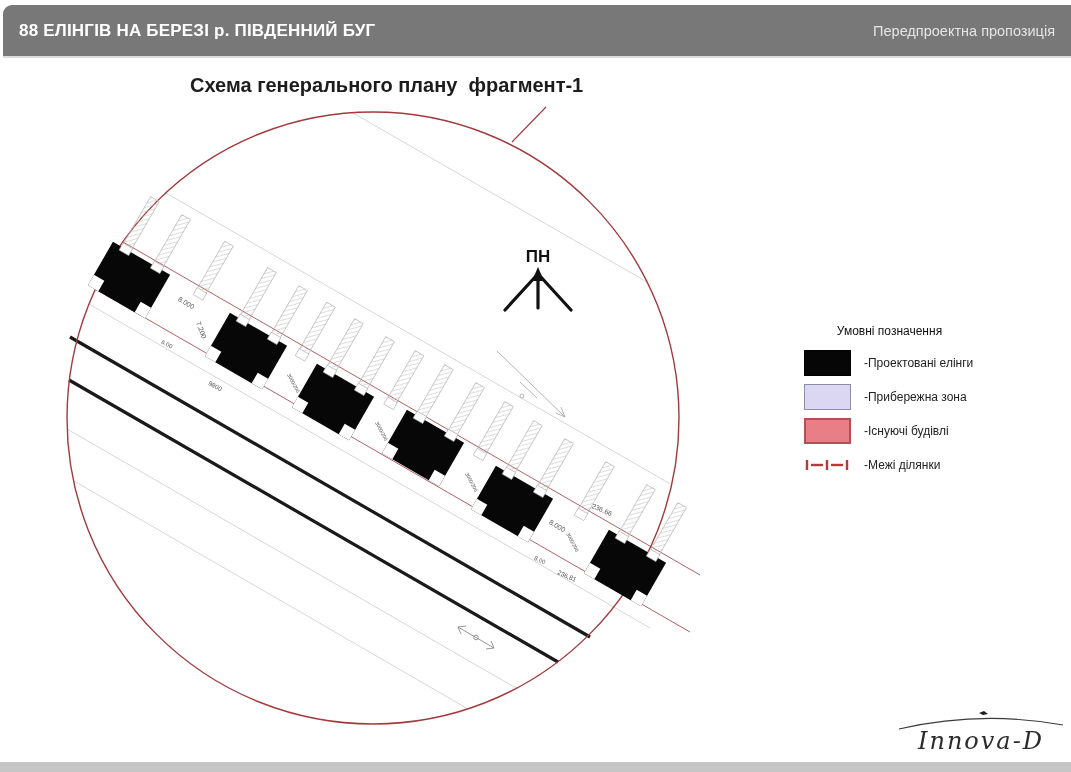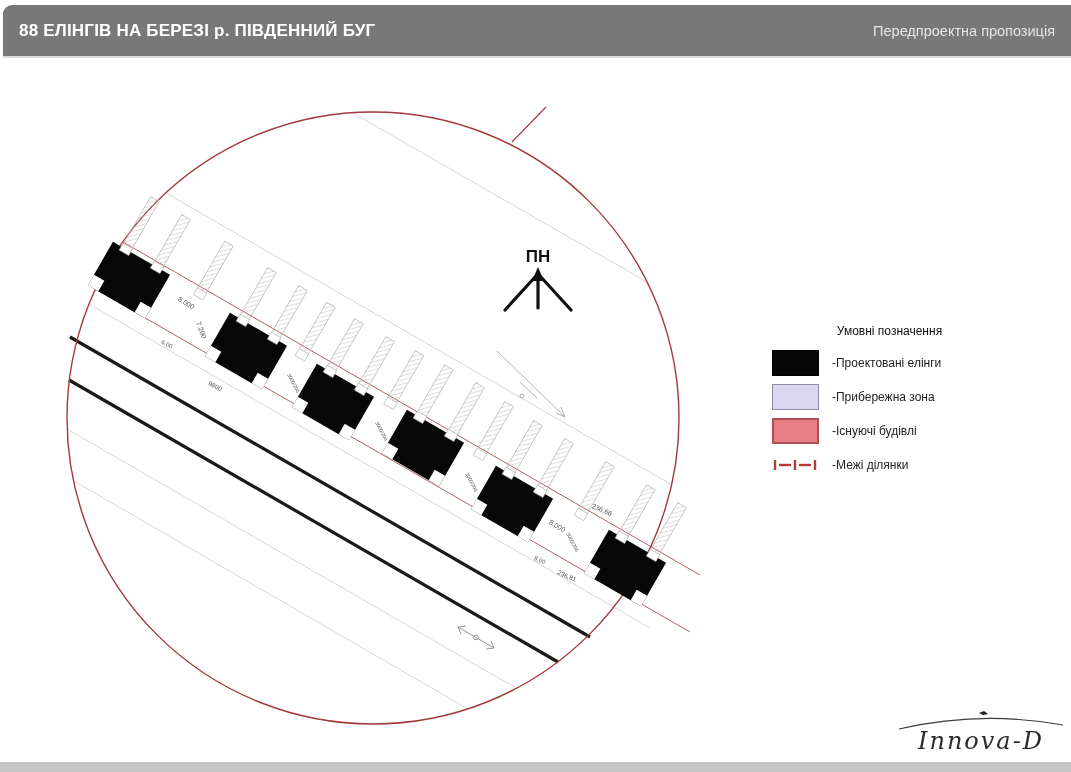--- a/index.html
+++ b/index.html
@@ -13,21 +13,21 @@
   .header-subtitle{color:#e5e5e5;font-size:14.5px;font-weight:400;}
   
   .plan-title{position:absolute;left:190px;top:74px;font-size:20px;font-weight:600;color:#1c1c1c;
               white-space:pre;}
   
   .plan-svg{position:absolute;left:0;top:0;}
   .plan-svg text{font-family:"Liberation Sans","DejaVu Sans",sans-serif;}
   
   .legend{position:absolute;left:772px;top:324px;width:235px;}
   .legend-title{text-align:center;font-size:12px;font-weight:500;color:#111;margin-bottom:12px;}
-  .legend-row{display:flex;align-items:center;gap:13px;margin-bottom:8px;}
+  .legend-row{display:flex;align-items:center;gap:13px;margin-bottom:8px;margin-left:32px;}
   .sw{width:47px;height:26px;box-sizing:border-box;flex:0 0 auto;}
   .sw-projected-black{background:#060606;border:1px solid #000;}
   .sw-existing-pink{background:#e97f86;border:2px solid #b05055;}
   .sw-coastal-lavender{background:#dbd7f3;border:1px solid #8d8da6;}
   .sw-boundary{height:14px;display:flex;align-items:center;justify-content:center;border:none;background:transparent;}
   .legend-label{font-size:12px;color:#222;}
   .legend-row.boundary{margin-top:14px;}
   
   .logo{position:absolute;left:895px;top:702px;width:172px;height:58px;}
   .logo-text{font-family:"DejaVu Serif","Liberation Serif",serif;font-style:italic;
@@ -201,20 +201,21 @@
       <path d="M458 627 L494 648 M458 627 L466 626 M458 627 L461 634 M494 648 L486 649 M494 648 L491 641"></path>
       <circle cx="476" cy="637.5" r="2.3"></circle>
     </g>
   </svg>
 
   <header class="header" style="background: rgb(120, 120, 120);">
     <span class="header-title">88 ЕЛІНГІВ НА БЕРЕЗІ р. ПІВДЕННИЙ БУГ</span>
     <span class="header-subtitle">Передпроектна пропозиція</span>
   </header>
 
+  <div class="plan-title">Схема генерального плану  фрагмент-1</div>
 
   <div class="legend">
     <div class="legend-title">Умовні позначення</div>
 
     <div class="legend-row">
       <div class="sw sw-projected-black"></div>
       <span class="legend-label">-Проектовані елінги</span>
     </div>
 
     <div class="legend-row">

